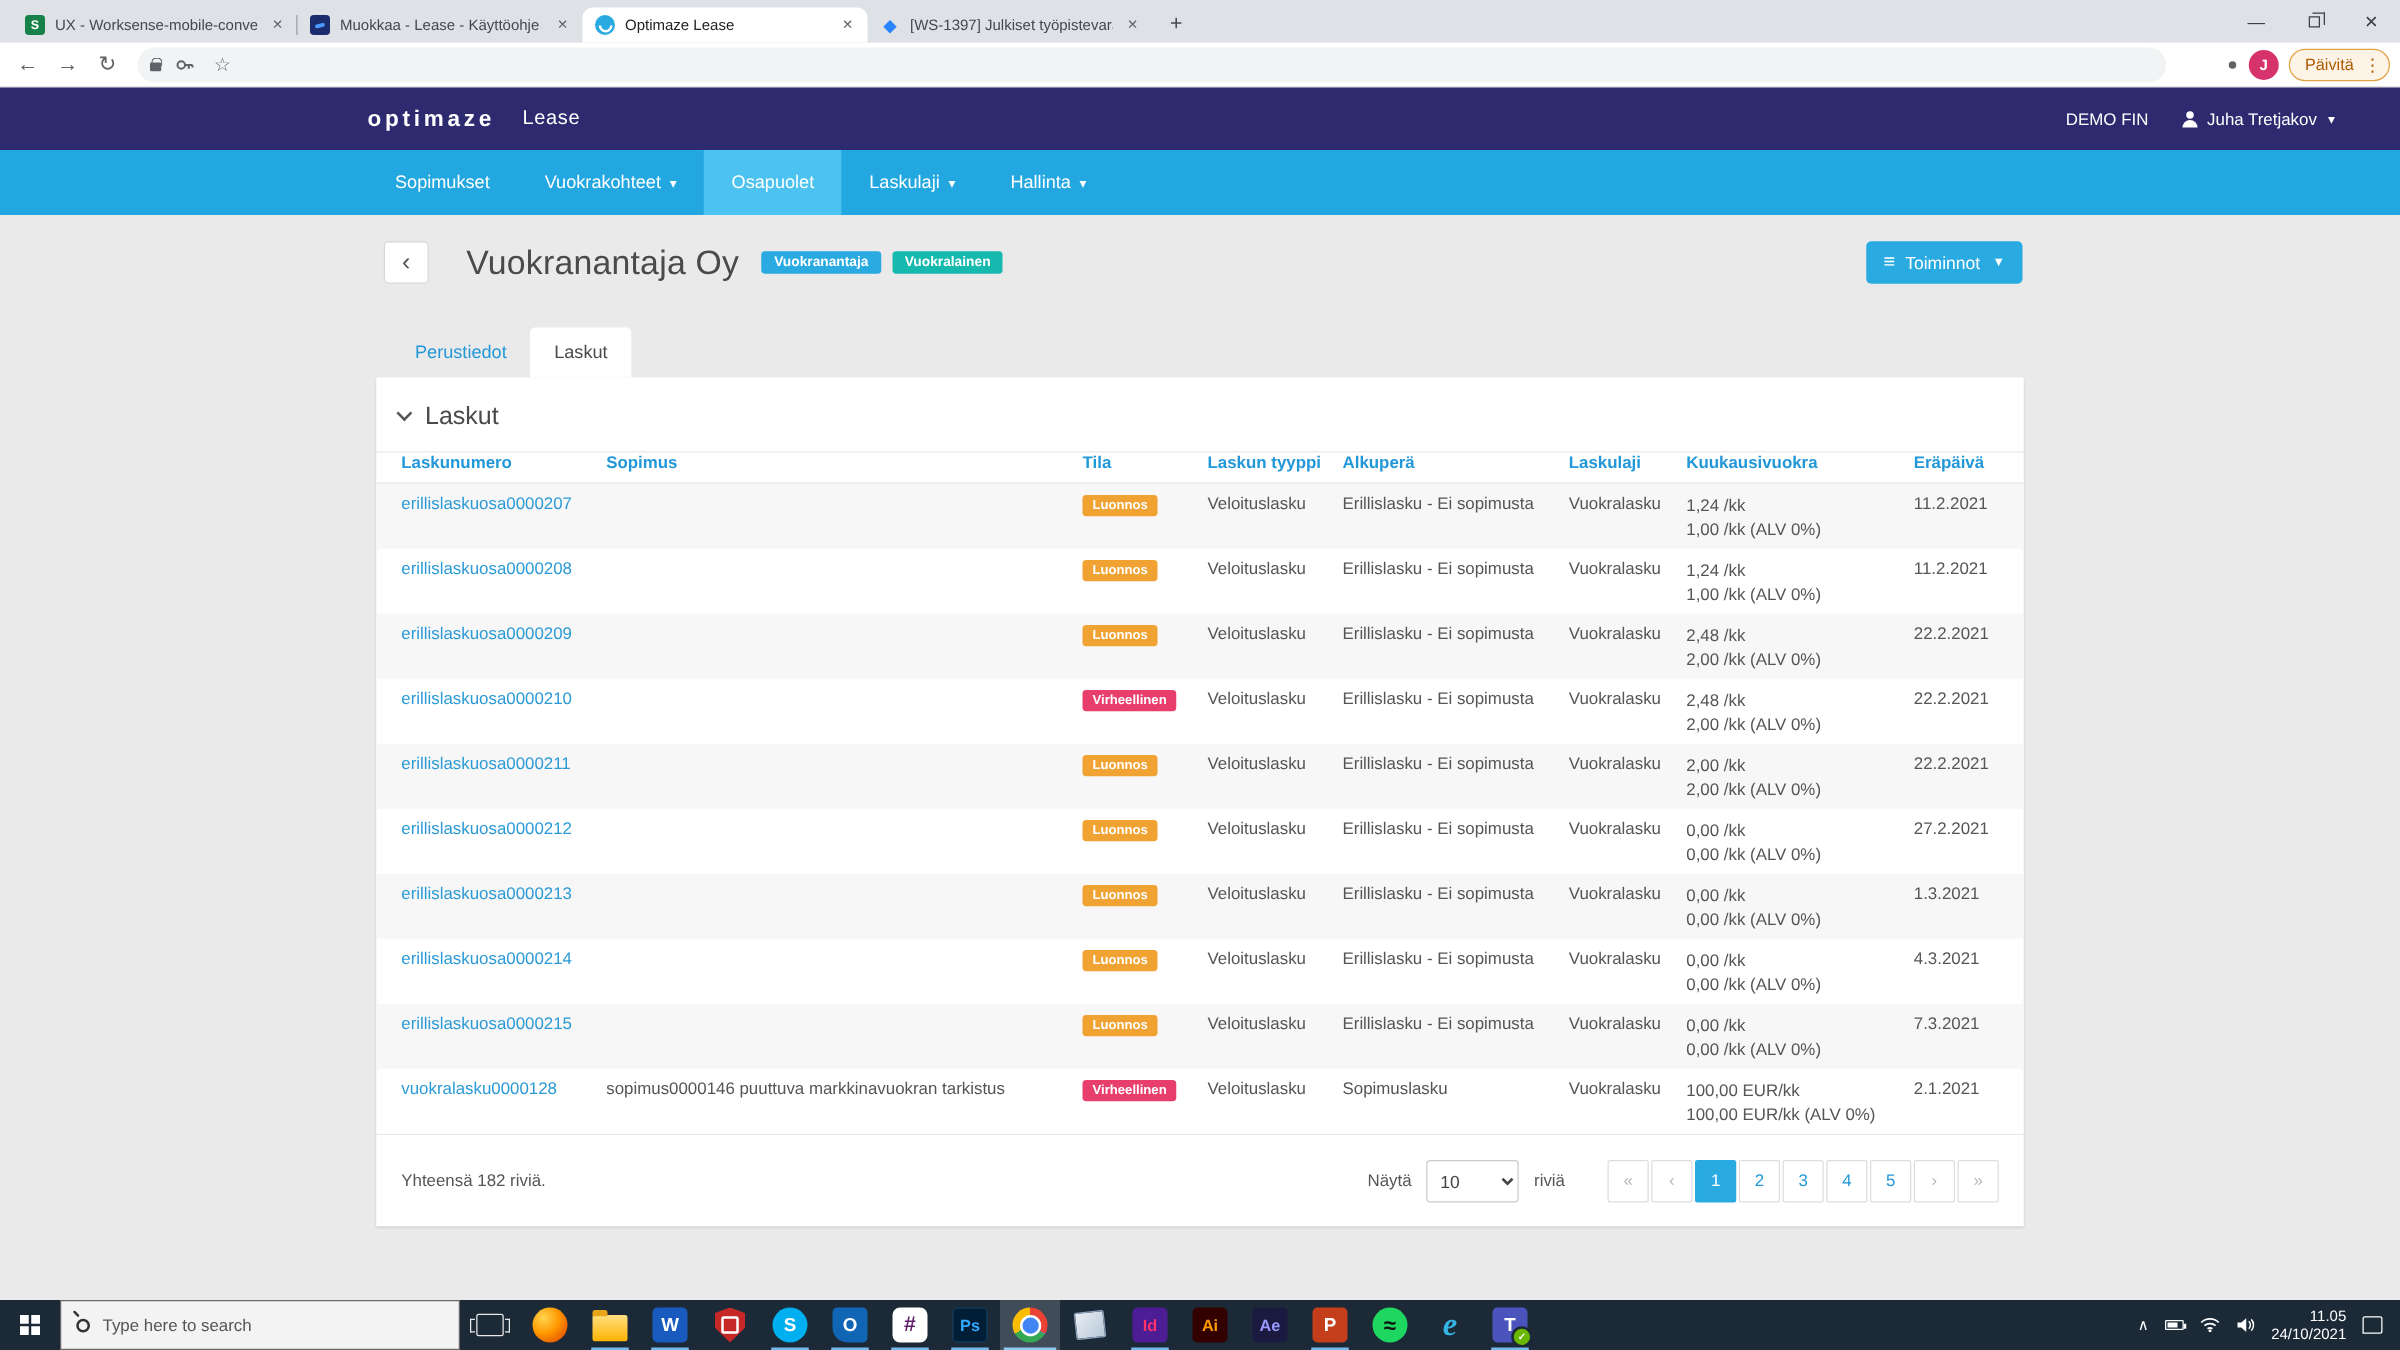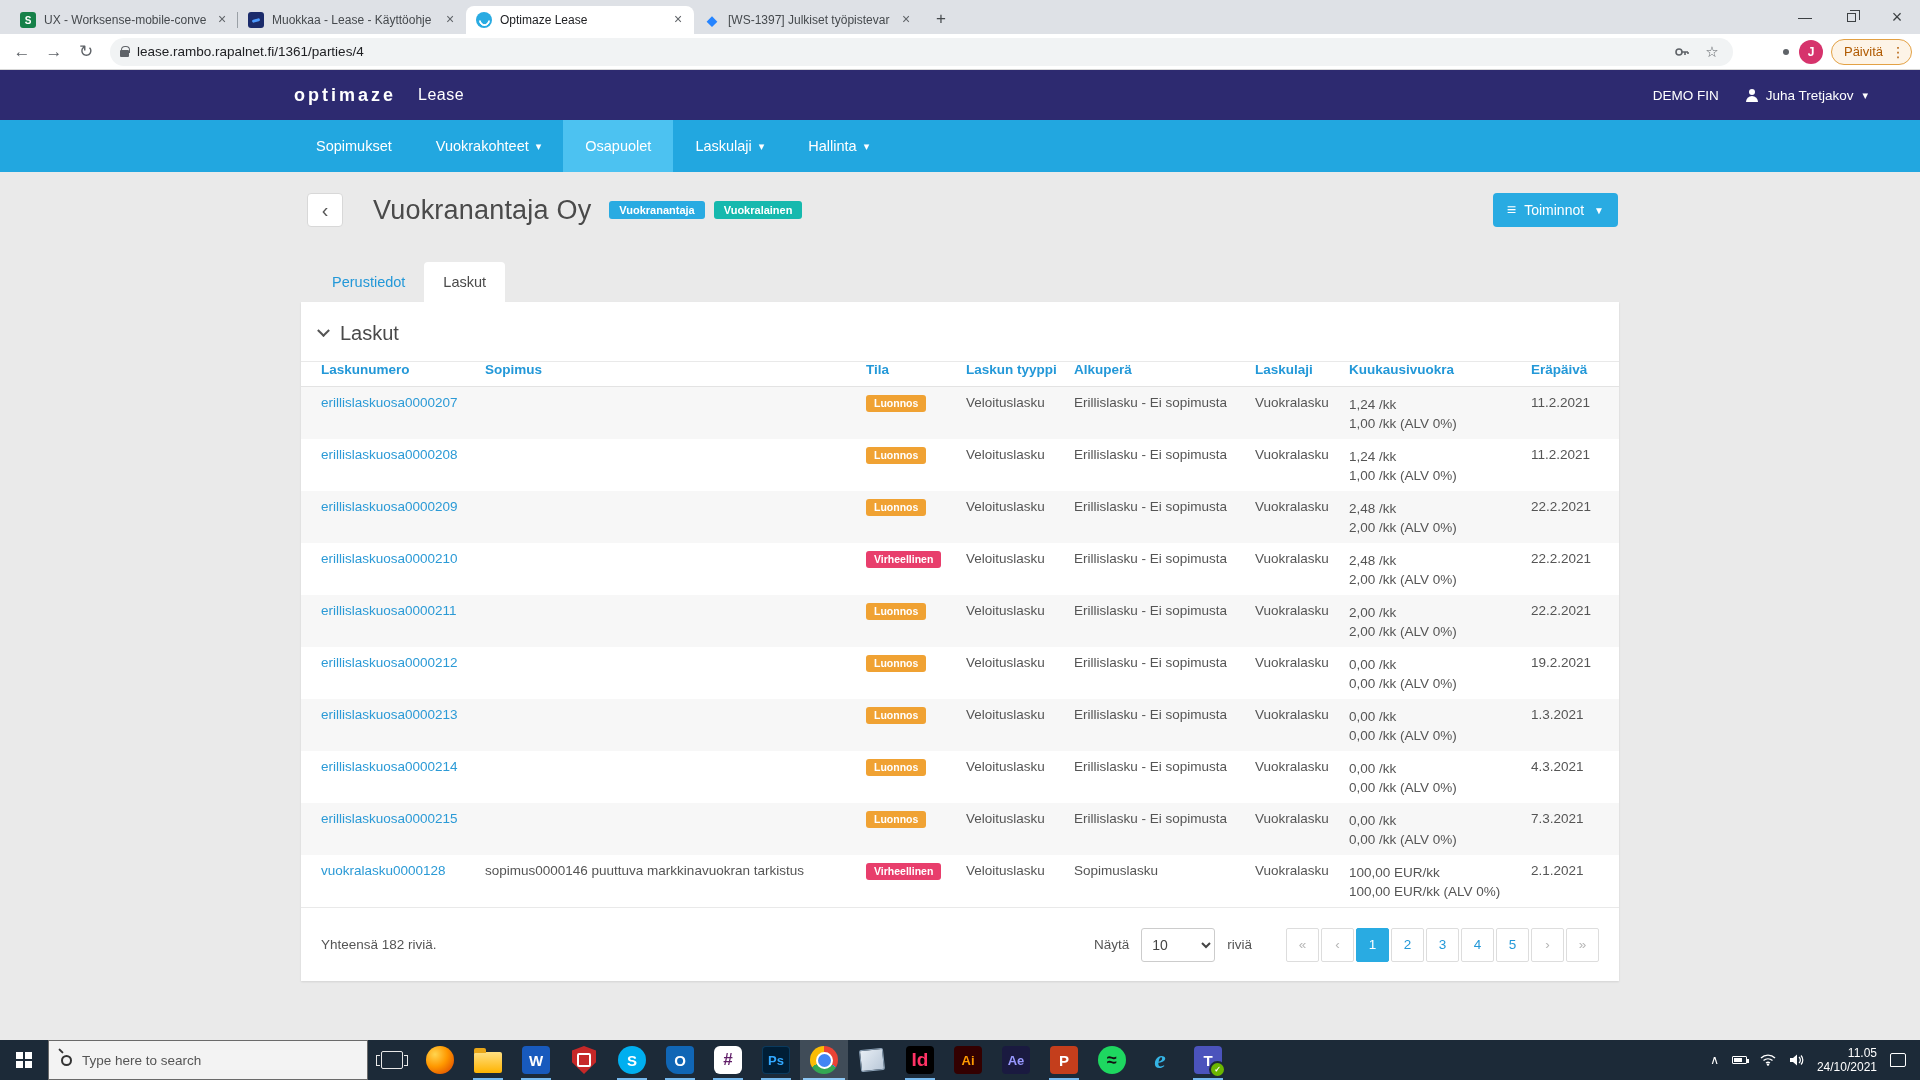--- a/index.html
+++ b/index.html
@@ -132,21 +132,21 @@
   [data-icon="word"] .app-ico { background:#185abd; color:#fff; }
   [data-icon="security"] .app-ico { background:#c62828; clip-path:polygon(50% 0,100% 16%,100% 58%,50% 100%,0 58%,0 16%); width:24px; height:28px; }
   [data-icon="security"] .app-ico::before { content:""; width:10px; height:10px; border:2px solid #fff; border-radius:2px; }
   [data-icon="skype"] .app-ico { border-radius:50%; background:#00aff0; color:#fff; }
   [data-icon="outlook"] .app-ico { background:#1066b5; color:#fff; border-radius:4px 4px 4px 12px; }
   [data-icon="slack"] .app-ico { background:#fff; color:#611f69; border-radius:6px; font-size:17px; }
   [data-icon="photoshop"] .app-ico { background:#001e36; color:#31a8ff; font-size:13px; border:1px solid #31a8ff33; }
   [data-icon="chrome"] .app-ico { border-radius:50%; background:conic-gradient(#ea4335 0 120deg, #4285f4 120deg 122deg, #34a853 122deg 240deg, #fbbc05 240deg 360deg); }
   [data-icon="chrome"] .app-ico::before { content:""; width:13px; height:13px; background:#4285f4; border:2.5px solid #fff; border-radius:50%; }
   [data-icon="viewer"] .app-ico { width:24px; height:22px; background:linear-gradient(135deg,#e8eef5,#b9c8d8); border:1px solid #8da3b8; border-radius:2px; transform:rotate(-6deg); }
-  [data-icon="indesign"] .app-ico { background:#000000; color:#ff3366; font-size:19px; }
+  [data-icon="indesign"] .app-ico { background:#4c1d95; color:#ff3366; font-size:13px; }
   [data-icon="illustrator"] .app-ico { background:#330000; color:#ff9a00; font-size:13px; }
   [data-icon="aftereffects"] .app-ico { background:#1a1a40; color:#9999ff; font-size:13px; }
   [data-icon="powerpoint"] .app-ico { background:#c43e1c; color:#fff; }
   [data-icon="spotify"] .app-ico { border-radius:50%; background:#1ed760; color:#121212; font-size:18px; }
   [data-icon="ie"] .app-ico { background:transparent; color:#35b4e5; font-size:26px; font-style:italic; font-family:"Liberation Serif",serif; }
   [data-icon="teams"] .app-ico { background:#4b53bc; color:#fff; }
   [data-icon="teams"] .app-ico::after { content:"✓"; position:absolute; right:-4px; bottom:-4px; width:13px; height:13px; background:#6bb700; border:2px solid #1c2a38; border-radius:50%; font-size:8px; color:#fff; display:flex; align-items:center; justify-content:center; }
   .tray { margin-left:auto; display:flex; align-items:center; gap:13px; padding-right:14px; }
   .tray-chevron { font-size:12px; }
   .battery-icon { width:15px; height:8px; border:1px solid #fff; border-radius:1px; position:relative; }
@@ -203,21 +203,20 @@
     <div class="win-btn" style="font-size:18px;">×</div>
   </div>
 </div>
 
 <div class="toolbar">
   <div class="nav-btn">←</div>
   <div class="nav-btn">→</div>
   <div class="nav-btn">↻</div>
   <div class="omnibox">
     <span class="lock-icon"></span>
-    <span class="url-text">lease.rambo.rapalnet.fi/1361/parties/4</span>
     <span class="omni-ico key-icon">
       <svg width="16" height="16" viewBox="0 0 16 16">
           <circle cx="5" cy="8" r="3" fill="none" stroke="#5f6368" stroke-width="1.6"></circle>
           <path d="M8 8 h6 M11 8 v3 M14 8 v2" stroke="#5f6368" stroke-width="1.6" fill="none"></path>
         </svg>
     </span>
     <span class="omni-ico">☆</span>
   </div>
   <div class="omni-ico"><span class="ext-green"></span></div>
   <div class="omni-ico"><span class="puzzle-icon"></span></div>
@@ -400,21 +399,21 @@
             <div><a href="#" class="invoice-link">erillislaskuosa0000212</a></div>
             <div></div>
             <div><span class="status-badge">Luonnos</span></div>
             <div>Veloituslasku</div>
             <div>Erillislasku - Ei sopimusta</div>
             <div>Vuokralasku</div>
             <div class="rent">
               <div>0,00 /kk</div>
               <div>0,00 /kk (ALV 0%)</div>
             </div>
-            <div>19.2.2021</div>
+            <div>27.2.2021</div>
           </div>
 
           <div class="grid-row tr">
             <div><a href="#" class="invoice-link">erillislaskuosa0000213</a></div>
             <div></div>
             <div><span class="status-badge">Luonnos</span></div>
             <div>Veloituslasku</div>
             <div>Erillislasku - Ei sopimusta</div>
             <div>Vuokralasku</div>
             <div class="rent">

